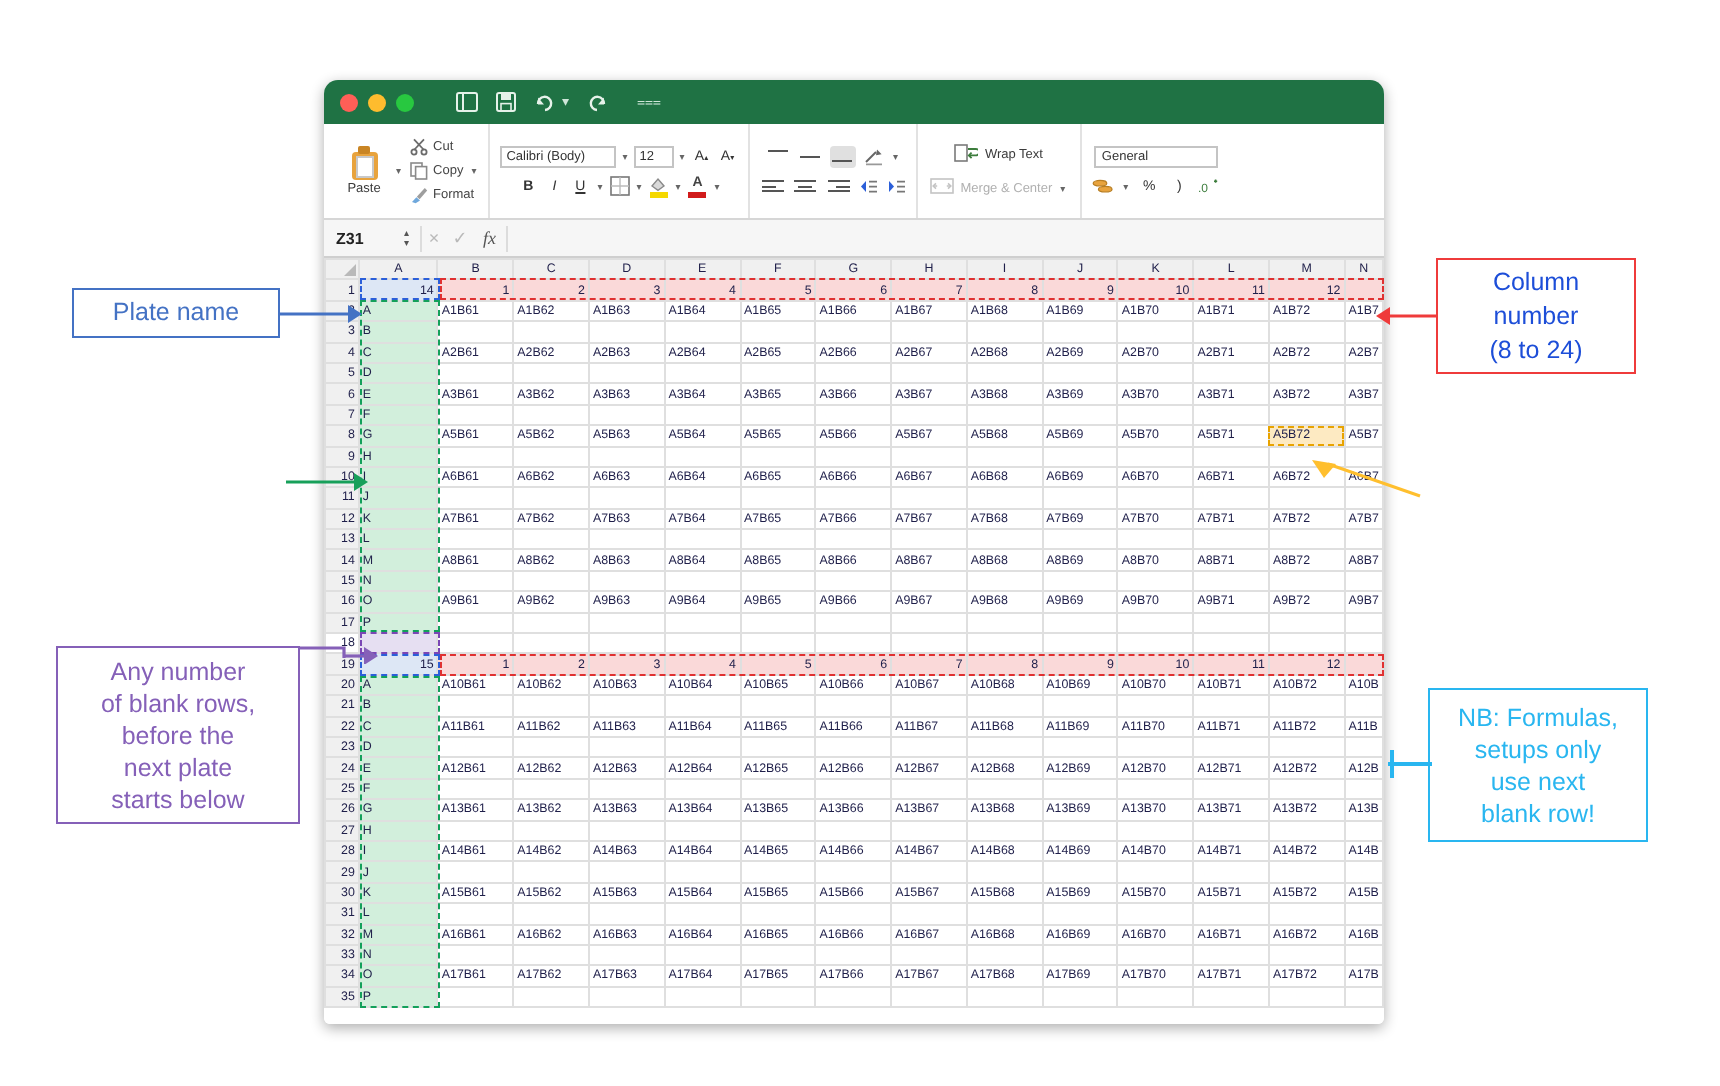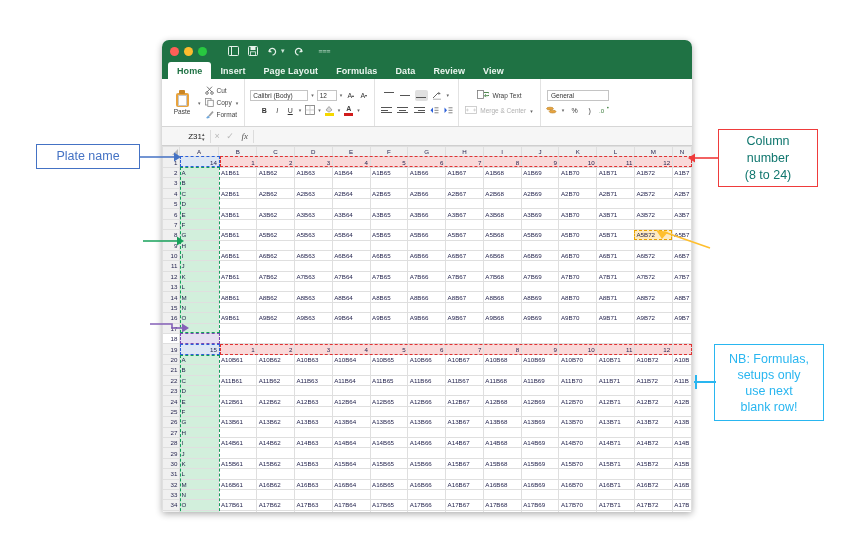--- a/index.html
+++ b/index.html
@@ -94,21 +94,21 @@
     width:62px; height:11px; border:1px solid #c4c4c4; background:#fff;
     font-size:6.5px; padding:0 3px; display:flex; align-items:center; color:#333;
   }
 
   
   .fbar{
     height:19px; background:#f6f6f6; border-bottom:1px solid #cfcfcf;
     display:flex; align-items:center; font-size:8px; color:#222;
   }
   .namebox{
-    width:40px; padding-left:6px; font-size:8px; color:#222; font-weight:400;text-align:right;
+    width:40px; padding-left:6px; font-size:8px; color:#222; font-weight:700;
   }
   .spin{ display:flex; flex-direction:column; gap:1px; margin-right:5px; color:#555; line-height:4px;}
   .spin span{font-size:5px;}
   .fbtn{ width:13px; text-align:center; color:#b9b9b9; font-size:9px;}
   .fx{ font-style:italic; font-family:"Liberation Serif", serif; color:#555; font-size:9px; padding:0 5px;}
   .fline{ width:1px; height:13px; background:#dcdcdc;}
 
   
   .gridwrap{ position:relative; height:384px; background:#fff; overflow:hidden;}
   table.sheet{ border-collapse:collapse; table-layout:fixed; }
@@ -153,21 +153,21 @@
 
   
   .anno{
     position:absolute; border:1.6px solid #000; background:#fff;
     display:flex; align-items:center; justify-content:center; text-align:center;
     font-size:12.5px; line-height:15px; padding:4px 6px;
   }
   .anno.blue{ border-color:#4472c4; color:#4472c4; }
   .anno.green{ border-color:#17a05a; color:#17a05a; }
   .anno.purple{ border-color:#8560b8; color:#8560b8; }
-  .anno.red{ border-color:#ef3b3b; color:#0f766e; }
+  .anno.red{ border-color:#ef3b3b; color:#1d4ed8; }
   .anno.orange{ border-color:#ffbf2e; color:#ffbf2e; }
   .anno.cyan{ border-color:#29b6f0; color:#29b6f0; }
 </style>
 </head>
 <body>
 
 <div id="root">
 
   <div class="xl-window">
 
@@ -199,29 +199,20 @@
         <span>
           <svg width="10" height="9" viewBox="0 0 10 9">
               <path d="M8 5 A3.3 3.3 0 1 0 4.5 8" fill="none" stroke="#e6f2ea" stroke-width="1.2"></path>
               <path d="M8 1.8 L8 5.2 L5 5.2 Z" fill="#e6f2ea"></path>
             </svg>
         </span>
         <span class="chev" style="margin-left:6px;">⩶</span>
       </div>
     </div>
 
-    <div class="tabs">
-      <div class="tab active">Home</div>
-      <div class="tab">Insert</div>
-      <div class="tab">Page Layout</div>
-      <div class="tab">Formulas</div>
-      <div class="tab">Data</div>
-      <div class="tab">Review</div>
-      <div class="tab">View</div>
-    </div>
 
     <div class="ribbon">
 
       <div class="rgroup">
         <div class="paste-col">
           <div class="paste-ico">
             <div class="clip-body"></div>
               <div class="clip-top"></div>
               <div class="clip-paper"></div>
           </div>
@@ -1069,20 +1060,27 @@
   <svg style="position:absolute;left:140px;top:150px;width:42px;height:14px;">
     <line x1="0" y1="7" x2="34" y2="7" stroke="#4472c4" stroke-width="1.6"></line>
     <path d="M34 2.5 L41 7 L34 11.5 Z" fill="#4472c4"></path>
   </svg>
 
   <svg style="position:absolute;left:143px;top:234px;width:42px;height:14px;">
     <line x1="0" y1="7" x2="34" y2="7" stroke="#17a05a" stroke-width="1.6"></line>
     <path d="M34 2.5 L41 7 L34 11.5 Z" fill="#17a05a"></path>
   </svg>
 
+  <div class="anno purple" style="left:28px; top:323px; width:122px; height:89px; flex-direction:column; line-height:16px;">
+    <span>Any number</span>
+    <span>of blank rows,</span>
+    <span>before the</span>
+    <span>next plate</span>
+    <span>starts below</span>
+  </div>
   <svg style="position:absolute;left:150px;top:316px;width:40px;height:16px;">
     <path d="M0 8 L22 8 L22 13" stroke="#8560b8" stroke-width="1.6" fill="none"></path>
     <line x1="22" y1="12" x2="32" y2="12" stroke="#8560b8" stroke-width="1.6"></line>
     <path d="M32 7.5 L39 12 L32 16.5 Z" fill="#8560b8"></path>
   </svg>
 
   <div class="anno red" style="left:718px; top:129px; width:100px; height:58px; flex-direction:column; line-height:17px;">
     <span>Column</span>
     <span>number</span>
     <span>(8 to 24)</span>

